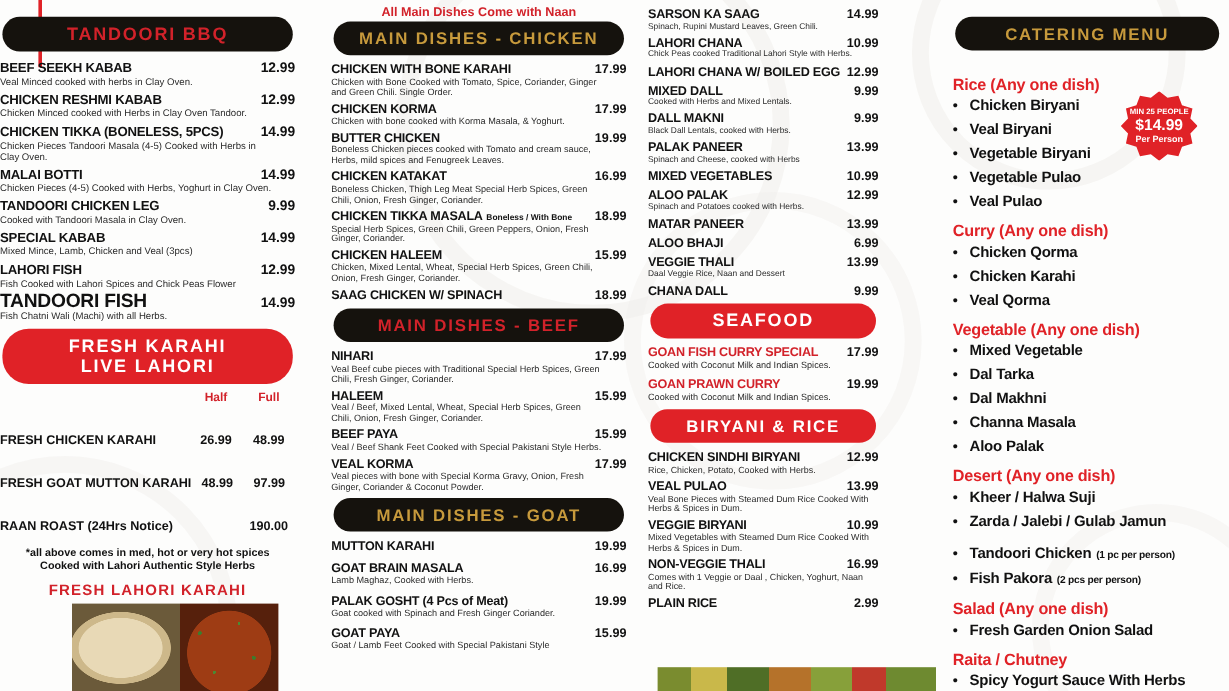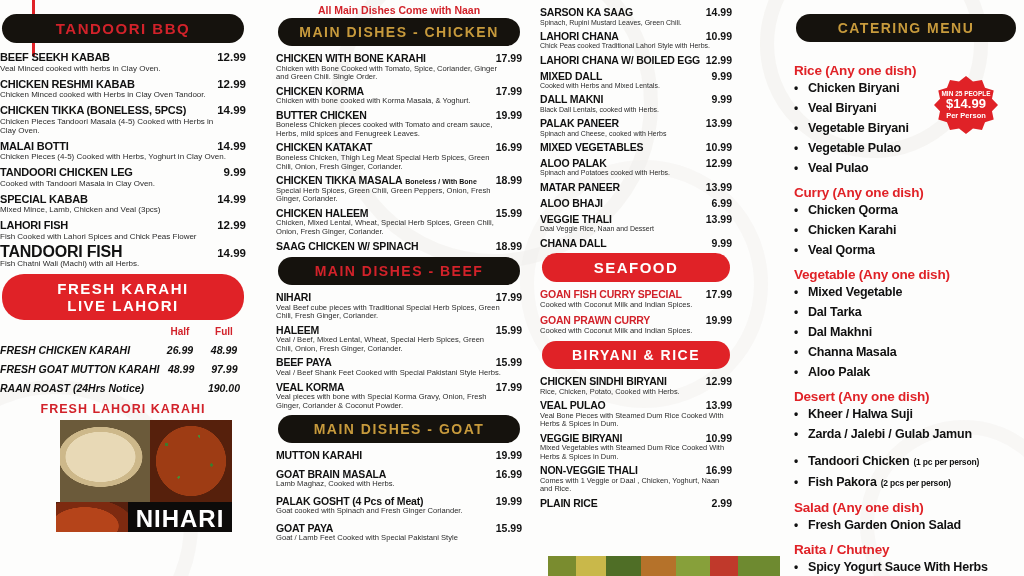--- a/index.html
+++ b/index.html
@@ -33,21 +33,21 @@
   .mi-name{font-weight:bold;font-size:10.5px;line-height:11.5px;letter-spacing:-0.2px;white-space:nowrap;}
   .mi-suffix{font-weight:bold;font-size:7px;margin-left:3px;white-space:nowrap;}
   .mi-price{font-weight:bold;font-size:10.5px;margin-left:auto;padding-left:4px;}
   .mi-desc{font-size:7.6px;line-height:8.6px;color:#2b2b2b;max-width:92%;}
   .red-name .mi-name{color:#d2222a;}
 
   .topnote{color:#d2222a;font-size:10.5px;font-weight:bold;text-align:center;margin:4px 0 2px;}
 
   .kh-head{display:flex;justify-content:flex-end;color:#d2222a;font-weight:bold;font-size:10px;margin-top:6px;}
   .kh-head span{width:44px;text-align:center;}
-  .kh-row{display:flex;align-items:baseline;margin-top:7px;font-style:italic;}
+  .kh-row{display:flex;align-items:baseline;margin-top:24px;}
   .kh-name{font-weight:bold;font-size:10.5px;white-space:nowrap;}
   .kh-half,.kh-full{font-weight:bold;font-size:10.5px;width:44px;text-align:center;margin-left:auto;}
   .kh-row .kh-half{margin-left:auto;}
   .kh-row .kh-full{margin-left:0;}
   .kh-note{font-weight:bold;font-size:9px;text-align:center;line-height:11px;margin-top:10px;}
   .photo-title{color:#d2222a;font-weight:bold;font-size:12.5px;text-align:center;letter-spacing:1px;margin:8px 0 4px;}
 
   .photo1{position:relative;height:82px;margin:0 0 0 60px;width:172px;display:flex;}
   .photo1 .naan{flex:1.1;background:radial-gradient(ellipse 70% 55% at 45% 45%, #e8d9b6 0 55%, #cdb88a 56% 66%, #6b5a3a 67%);}
   .photo1 .karahi{flex:1;background:
@@ -180,20 +180,24 @@
         <span class="kh-half">48.99</span>
         <span class="kh-full">97.99</span>
       </div>
 
       <div class="kh-row">
         <span class="kh-name">RAAN ROAST (24Hrs Notice)</span>
         <span class="kh-half">190.00</span>
 
       </div>
     </div>
+  <div class="kh-note">
+    <span>*all above comes in med, hot or very hot spices</span><br>
+    <span>Cooked with Lahori Authentic Style Herbs</span>
+  </div>
   <div class="photo-title">FRESH LAHORI KARAHI</div>
   <div class="photo1">
     <div class="naan"></div>
     <div class="karahi"></div>
   </div>
   <div class="photo2">
     <div class="curry"></div>
     <div class="black">NIHARI</div>
   </div>
 </div>

